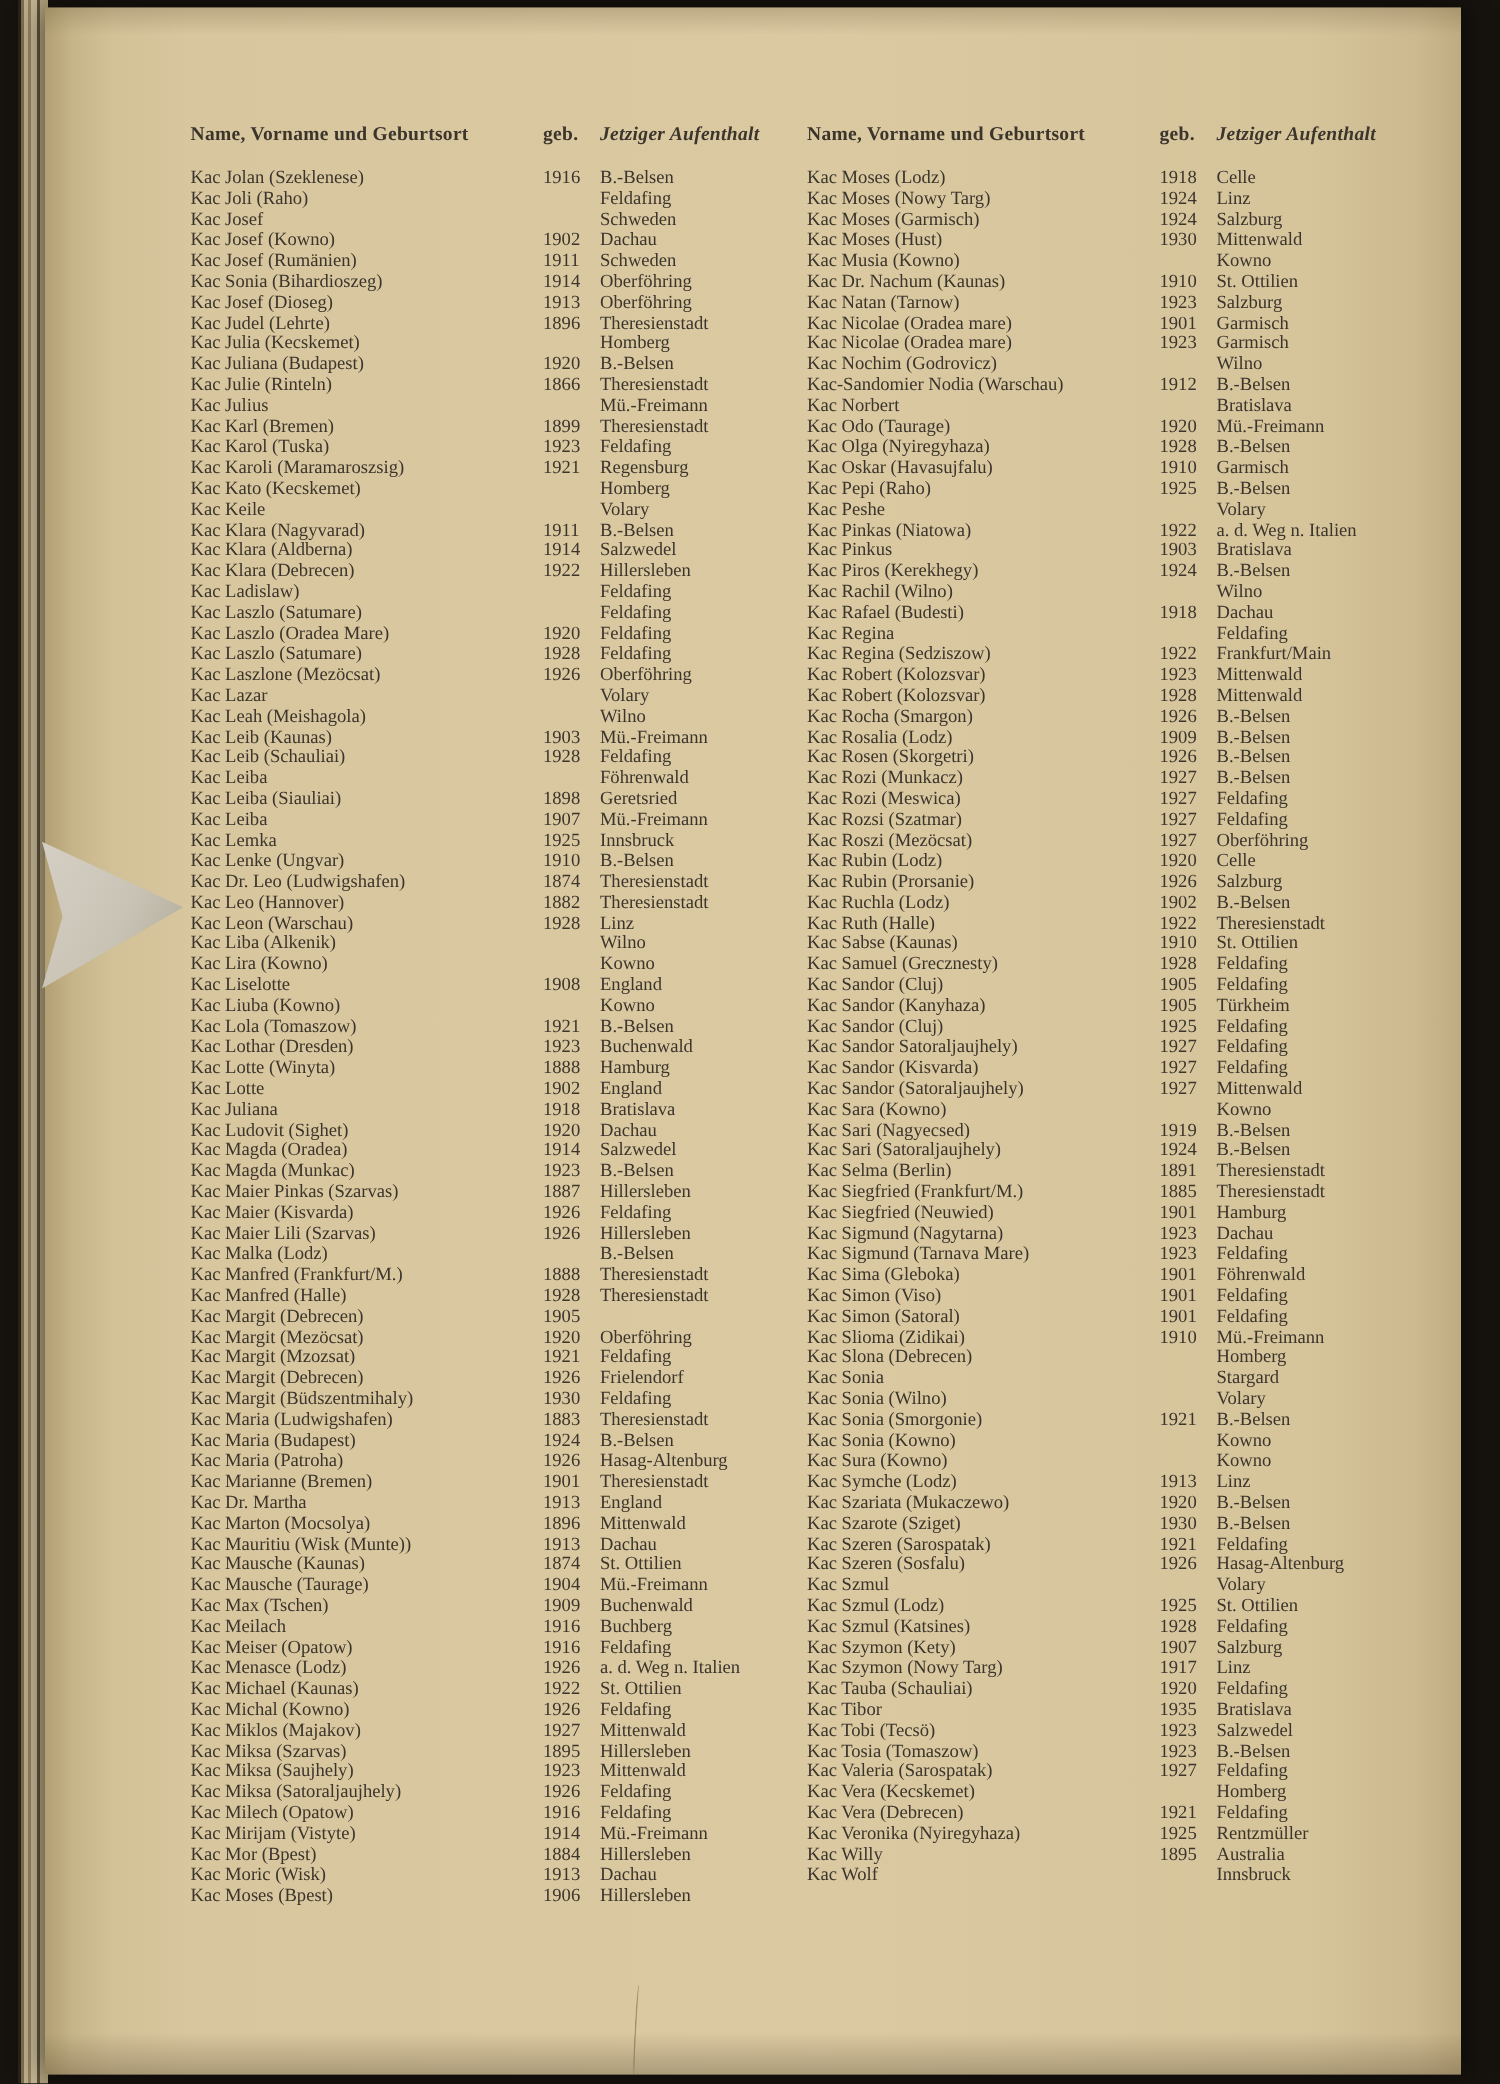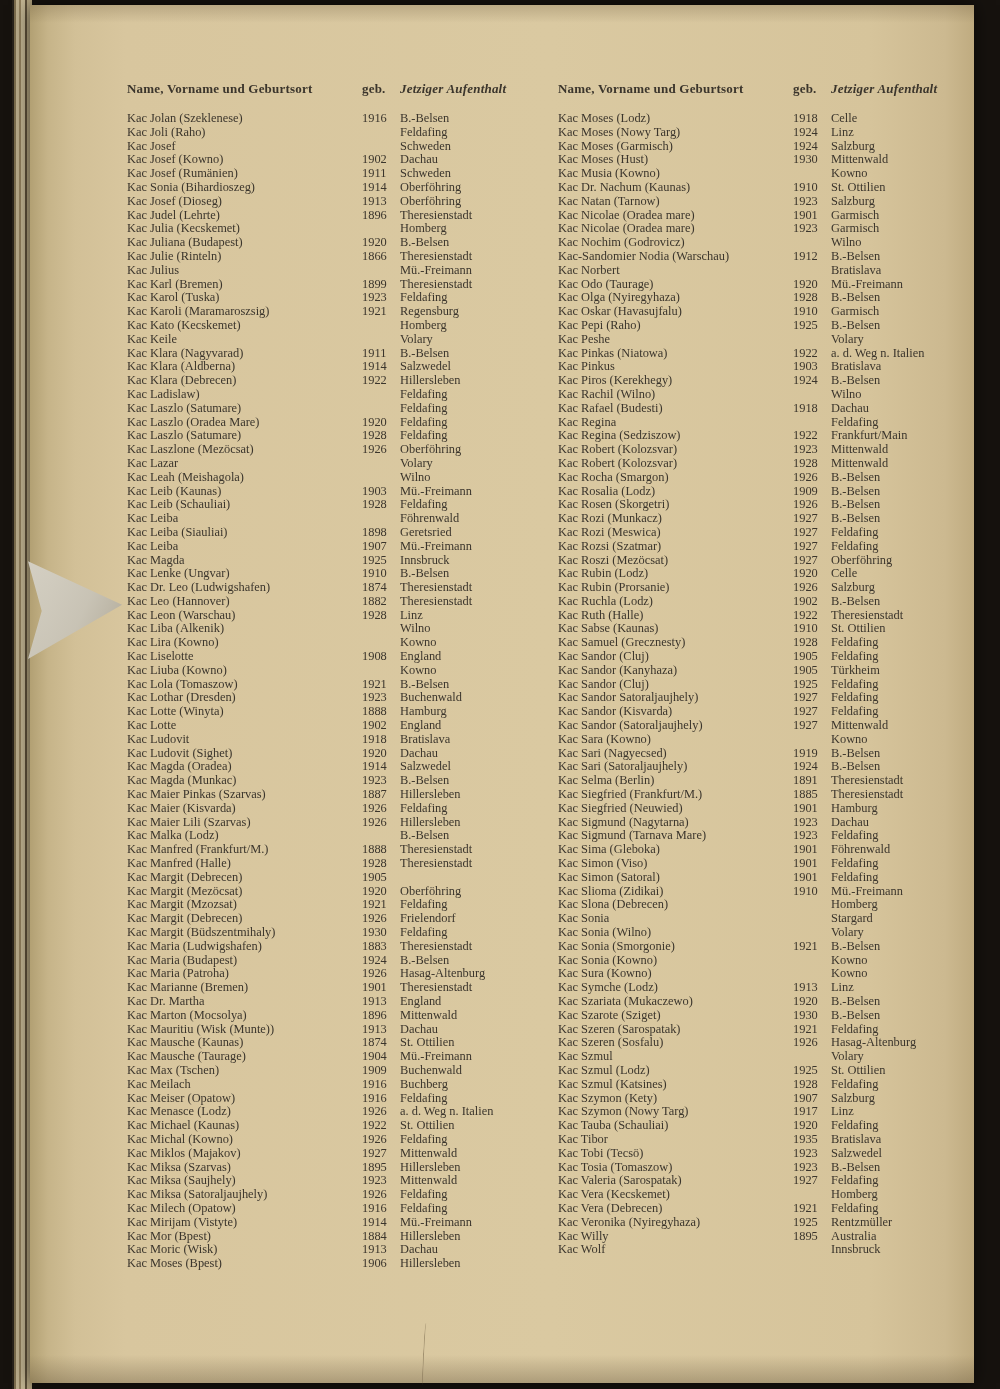--- a/index.html
+++ b/index.html
@@ -42,21 +42,21 @@
     position: absolute; left: 393px; top: 1318px; width: 2px; height: 62px;
     border-left: 1px solid rgba(90,75,50,.45);
     transform: rotate(3deg);
     border-radius: 50%;
   }
 
   .content {
     position: absolute; left: 97px; top: 76px; right: 26px;
     color: #3b352c;
   }
-  .cols { display: flex; gap: 26px; }
+  .cols { display: flex; gap: 6px; }
   .colgroup { width: 405px; flex: 0 0 405px; }
 
   .hdr {
     display: flex; font-size: 13px; font-weight: bold;
     letter-spacing: .2px; margin-bottom: 15px; white-space: nowrap;
   }
   .hdr .h-name { width: 235px; }
   .hdr .h-geb  { width: 38px; }
   .hdr .h-ort  { flex: 1; font-style: italic; }
 
@@ -243,21 +243,21 @@
                 <span class="c-name">Kac Leiba (Siauliai)</span>
                 <span class="c-geb">1898</span>
                 <span class="c-ort">Geretsried</span>
               </div>
               <div class="row">
                 <span class="c-name">Kac Leiba</span>
                 <span class="c-geb">1907</span>
                 <span class="c-ort">Mü.-Freimann</span>
               </div>
               <div class="row">
-                <span class="c-name">Kac Magda</span>
+                <span class="c-name">Kac Lemka</span>
                 <span class="c-geb">1925</span>
                 <span class="c-ort">Innsbruck</span>
               </div>
               <div class="row">
                 <span class="c-name">Kac Lenke (Ungvar)</span>
                 <span class="c-geb">1910</span>
                 <span class="c-ort">B.-Belsen</span>
               </div>
               <div class="row">
                 <span class="c-name">Kac Dr. Leo (Ludwigshafen)</span>
@@ -308,21 +308,21 @@
                 <span class="c-name">Kac Lotte (Winyta)</span>
                 <span class="c-geb">1888</span>
                 <span class="c-ort">Hamburg</span>
               </div>
               <div class="row">
                 <span class="c-name">Kac Lotte</span>
                 <span class="c-geb">1902</span>
                 <span class="c-ort">England</span>
               </div>
               <div class="row">
-                <span class="c-name">Kac Ludovit</span>
+                <span class="c-name">Kac Juliana</span>
                 <span class="c-geb">1918</span>
                 <span class="c-ort">Bratislava</span>
               </div>
               <div class="row">
                 <span class="c-name">Kac Ludovit (Sighet)</span>
                 <span class="c-geb">1920</span>
                 <span class="c-ort">Dachau</span>
               </div>
               <div class="row">
                 <span class="c-name">Kac Magda (Oradea)</span>

